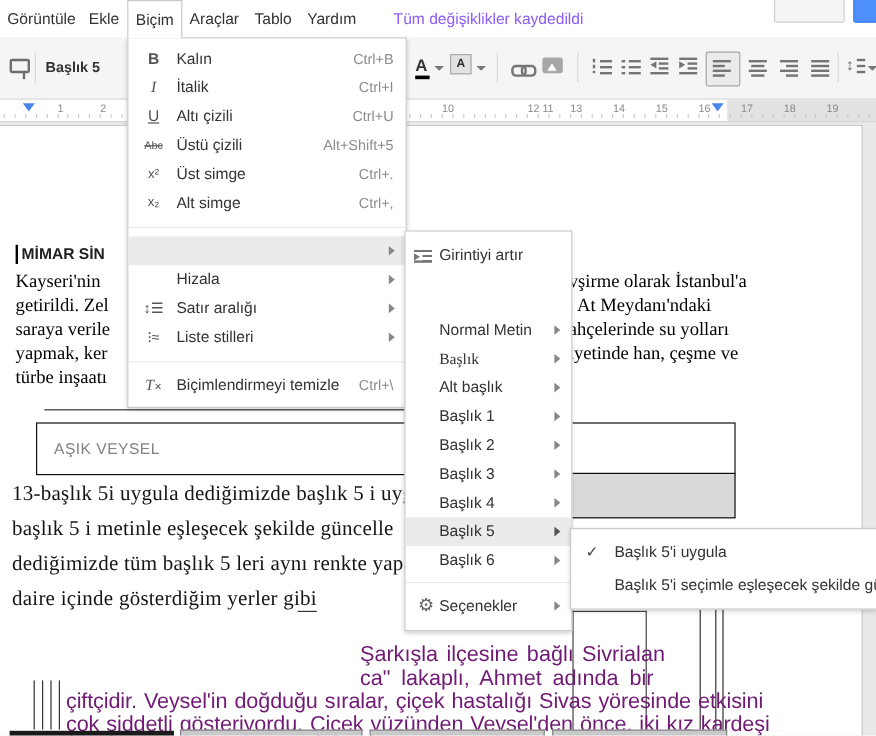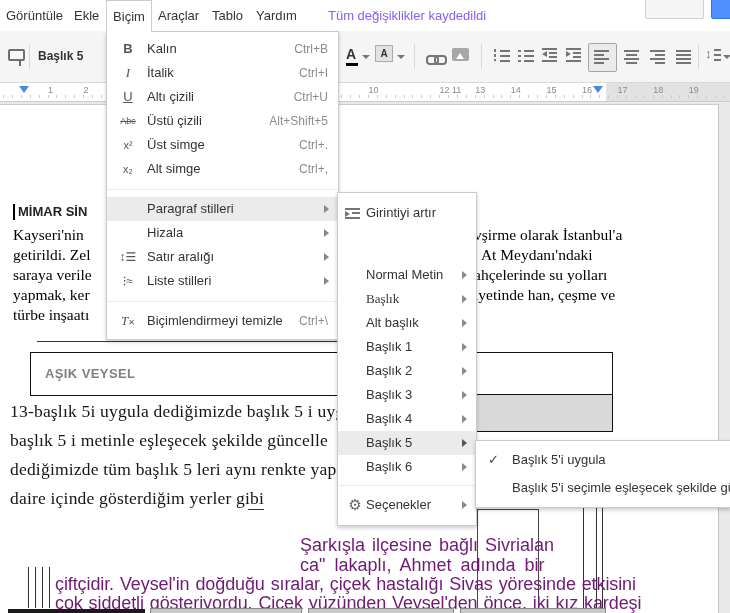--- a/index.html
+++ b/index.html
@@ -78,21 +78,21 @@
     <div class="abs serif p1" style="left:13px;top:200px;">türbe inşaatı</div>
 
     <div class="abs serif p1" style="left:474px;top:120px;">vşirme olarak İstanbul'a</div>
     <div class="abs serif p1" style="left:474px;top:140px;">, At Meydanı'ndaki</div>
     <div class="abs serif p1" style="left:474px;top:160px;">ahçelerinde su yolları</div>
     <div class="abs serif p1" style="left:474px;top:180px;">iyetinde han, çeşme ve</div>
 
     <div class="docline" style="left:37px;top:236px;width:333px;height:1px;"></div>
 
     <div class="abs" style="left:30px;top:247px;width:581px;height:42px;border:1px solid #111;background:#fff;">
-      <span style="position:absolute;left:14px;top:13px;font-size:13px;font-weight:bold;color:#818181;letter-spacing:.4px;">AŞIK VEYSEL</span>
+      <span style="position:absolute;left:14px;top:13px;font-size:13px;font-weight:normal;color:#818181;letter-spacing:.4px;">AŞIK VEYSEL</span>
     </div>
     <div class="abs" style="left:430px;top:289px;width:181px;height:36px;background:#d9d9d9;border:1px solid #111;"></div>
 
     <div class="abs serif p2" style="left:10px;top:296px;">13-başlık 5i uygula dediğimizde başlık 5 i uygular</div>
     <div class="abs serif p2" style="left:10px;top:325px;">başlık 5 i metinle  eşleşecek şekilde güncelle</div>
     <div class="abs serif p2" style="left:10px;top:354px;">dediğimizde tüm başlık 5 leri aynı renkte yapar</div>
     <div class="abs serif p2" style="left:10px;top:383px;">daire içinde gösterdiğim yerler gibi</div>
 
     <div class="docline" style="left:248px;top:404px;width:16px;height:1px;"></div>
     <div class="abs" style="left:477px;top:404px;width:60px;height:99px;border:1px solid #444;border-bottom:none;"></div>
@@ -341,21 +341,20 @@
       <span class="lbl">Üst simge</span>
       <span class="sc">Ctrl+.</span>
     </div>
     <div class="mi" style="top:125px;">
       <span class="micon" style="font-size:11px;">x₂</span>
       <span class="lbl">Alt simge</span>
       <span class="sc">Ctrl+,</span>
     </div>
     <div class="sepline" style="top:157px;"></div>
     <div class="mi hl" style="top:165px;">
-      <span class="lbl">Paragraf stilleri</span>
       <span class="arr"></span>
     </div>
     <div class="mi" style="top:189px;">
       <span class="lbl">Hizala</span>
       <span class="arr"></span>
     </div>
     <div class="mi" style="top:213px;">
       <span class="micon" style="font-size:12px;">↕☰</span>
       <span class="lbl">Satır aralığı</span>
       <span class="arr"></span>

